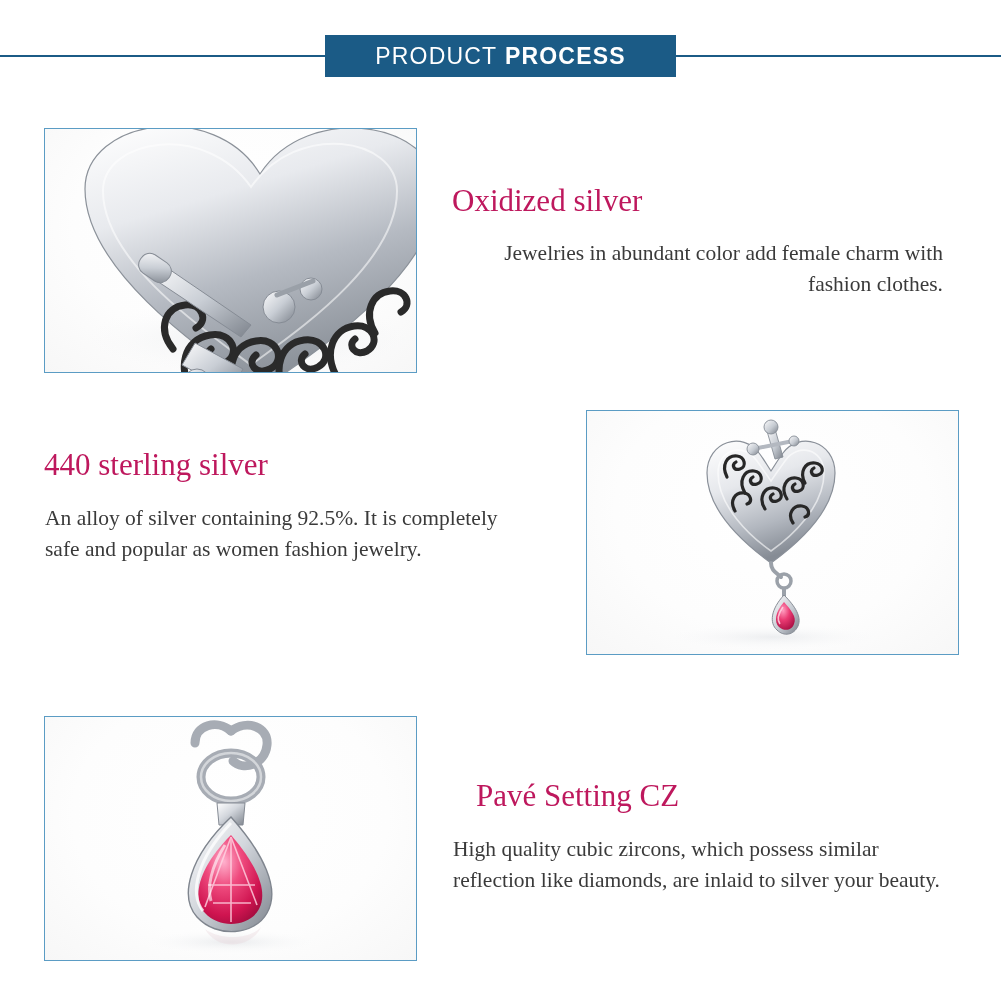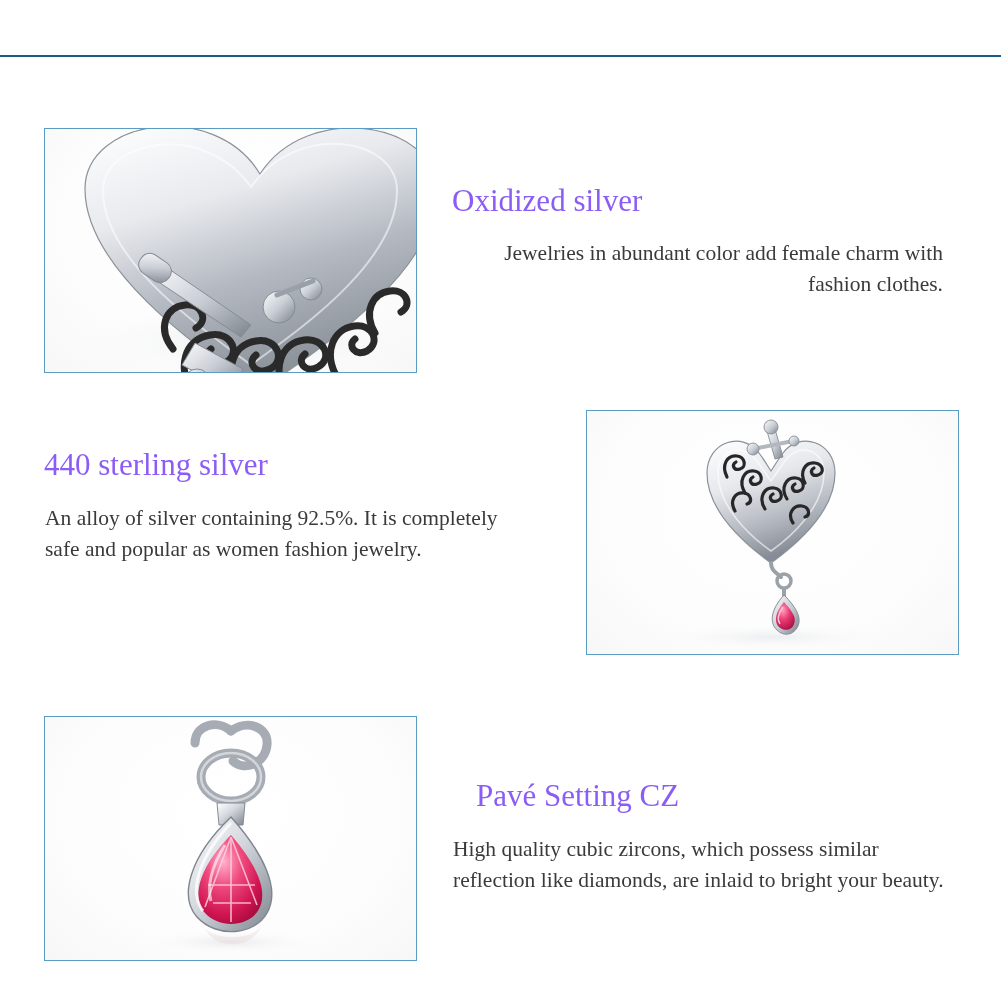--- a/index.html
+++ b/index.html
@@ -64,21 +64,21 @@
     position: absolute;
     inset: 0;
     background: radial-gradient(ellipse at 50% 40%, #ffffff 0%, #fdfdfd 60%, #f7f7f7 100%);
   }
 
   
   .block-title {
     position: absolute;
     font-family: "Liberation Serif", serif;
     font-size: 31px;
-    color: #8b5cf6;
+    color: #be185d;
     white-space: nowrap;
   }
   .block-body {
     position: absolute;
     font-family: "Liberation Serif", serif;
     font-size: 21.5px;
     line-height: 31px;
     color: #3a3a3a;
   }
 
@@ -96,20 +96,25 @@
 
   #photo-3 { left: 44px;  top: 716px; width: 371px; height: 243px; }
   #text-3  { left: 476px; top: 778px; }
   #body-3  { left: 453px; top: 834px; width: 510px; }
 </style>
 </head>
 <body>
 
 <div class="banner-wrap">
   <div class="banner-line"></div>
+  <div class="banner-box">
+    <div class="banner-text">
+      <span>PRODUCT</span><span>&nbsp;</span><span class="bold">PROCESS</span>
+    </div>
+  </div>
 </div>
 
 <div class="photo" id="photo-1">
   <div class="inner">
     <svg width="371" height="243" viewBox="0 0 371 243">
       <defs>
         <linearGradient id="g1" x1="0" y1="0" x2="0.4" y2="1">
           <stop offset="0%" stop-color="#ffffff"></stop>
           <stop offset="35%" stop-color="#e8eaee"></stop>
           <stop offset="65%" stop-color="#b5bac2"></stop>
@@ -268,13 +273,13 @@
       <path d="M180 128 C166 150 162 170 166 184" stroke="#ffffff" stroke-width="3" fill="none" opacity="0.6"></path>
 
       <path d="M186 106 C152 142 144 176 158 194" stroke="#ffffff" stroke-width="3" fill="none" opacity="0.75"></path>
 
       <path d="M160 212 C176 224 206 222 216 210 C206 232 172 234 160 212 Z" fill="#e7d3da" opacity="0.35"></path>
     </svg>
   </div>
 </div>
 
 <div class="block-title" id="text-3">Pavé Setting CZ</div>
-<div class="block-body" id="body-3">High quality cubic zircons, which possess similar reflection like diamonds, are inlaid to bright your beauty.</div>
+<div class="block-body" id="body-3">High quality cubic zircons, which possess similar reflection like diamonds, are inlaid to silver your beauty.</div>
 
 </body></html>

